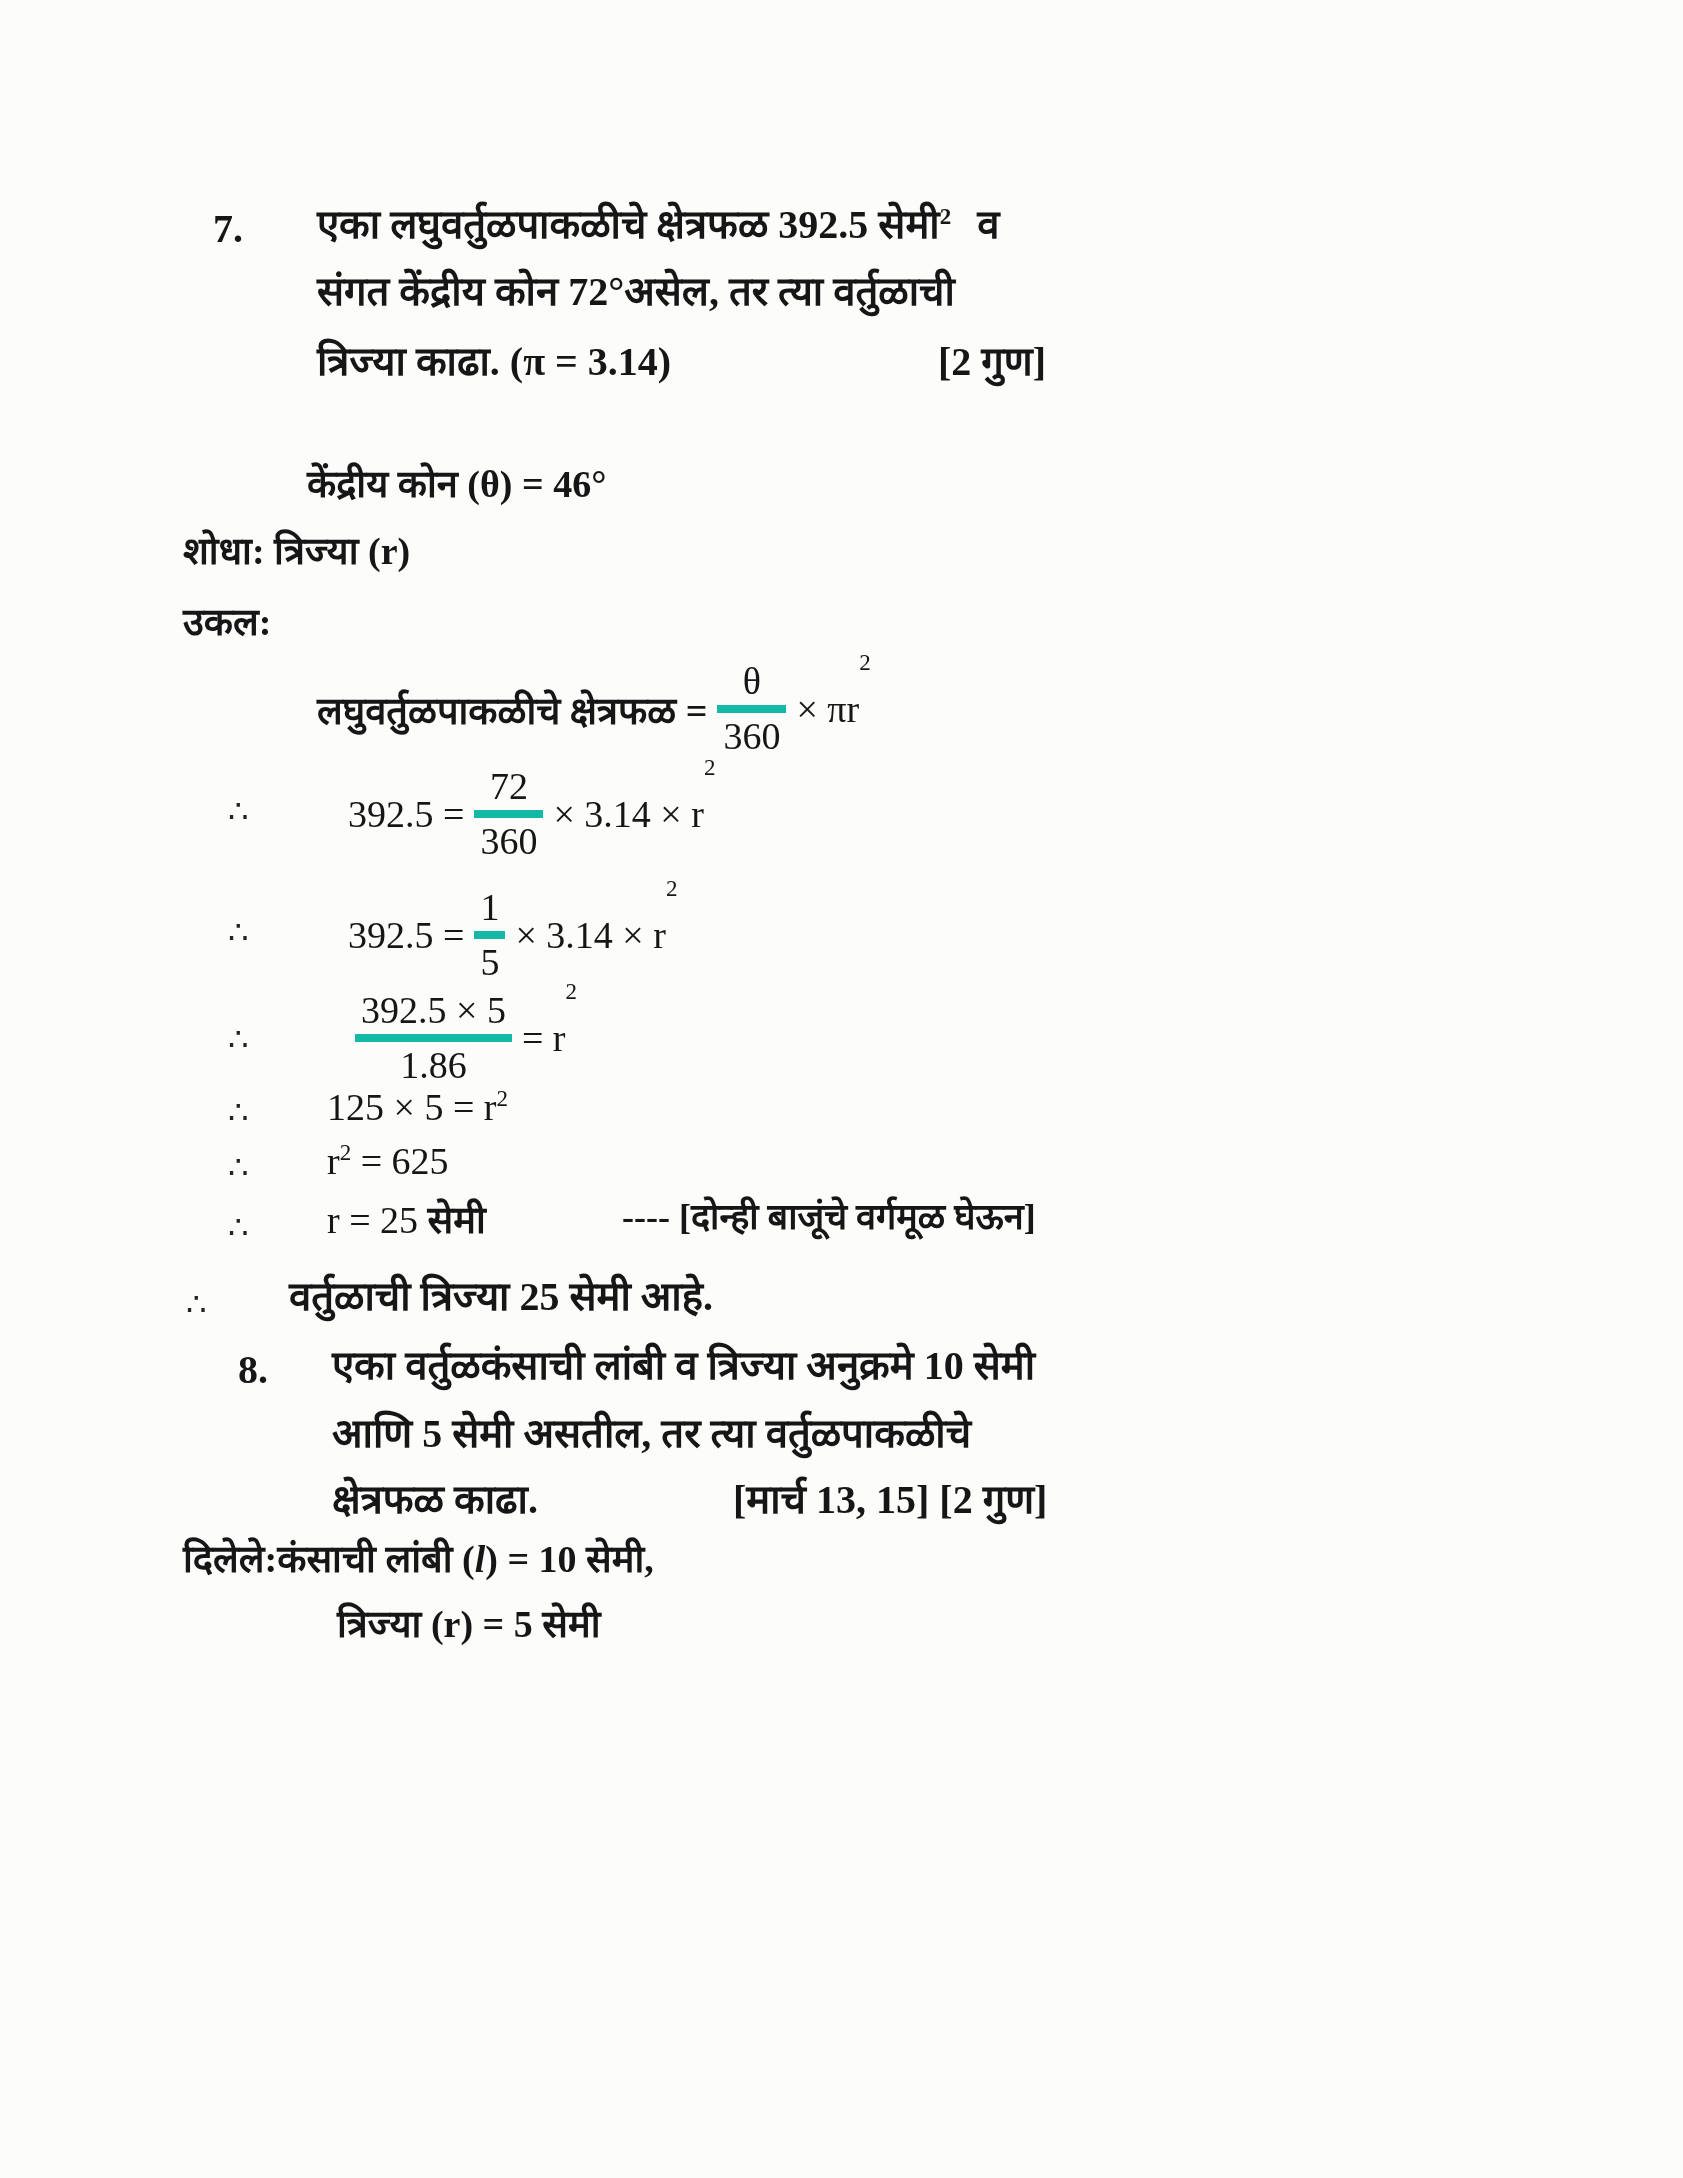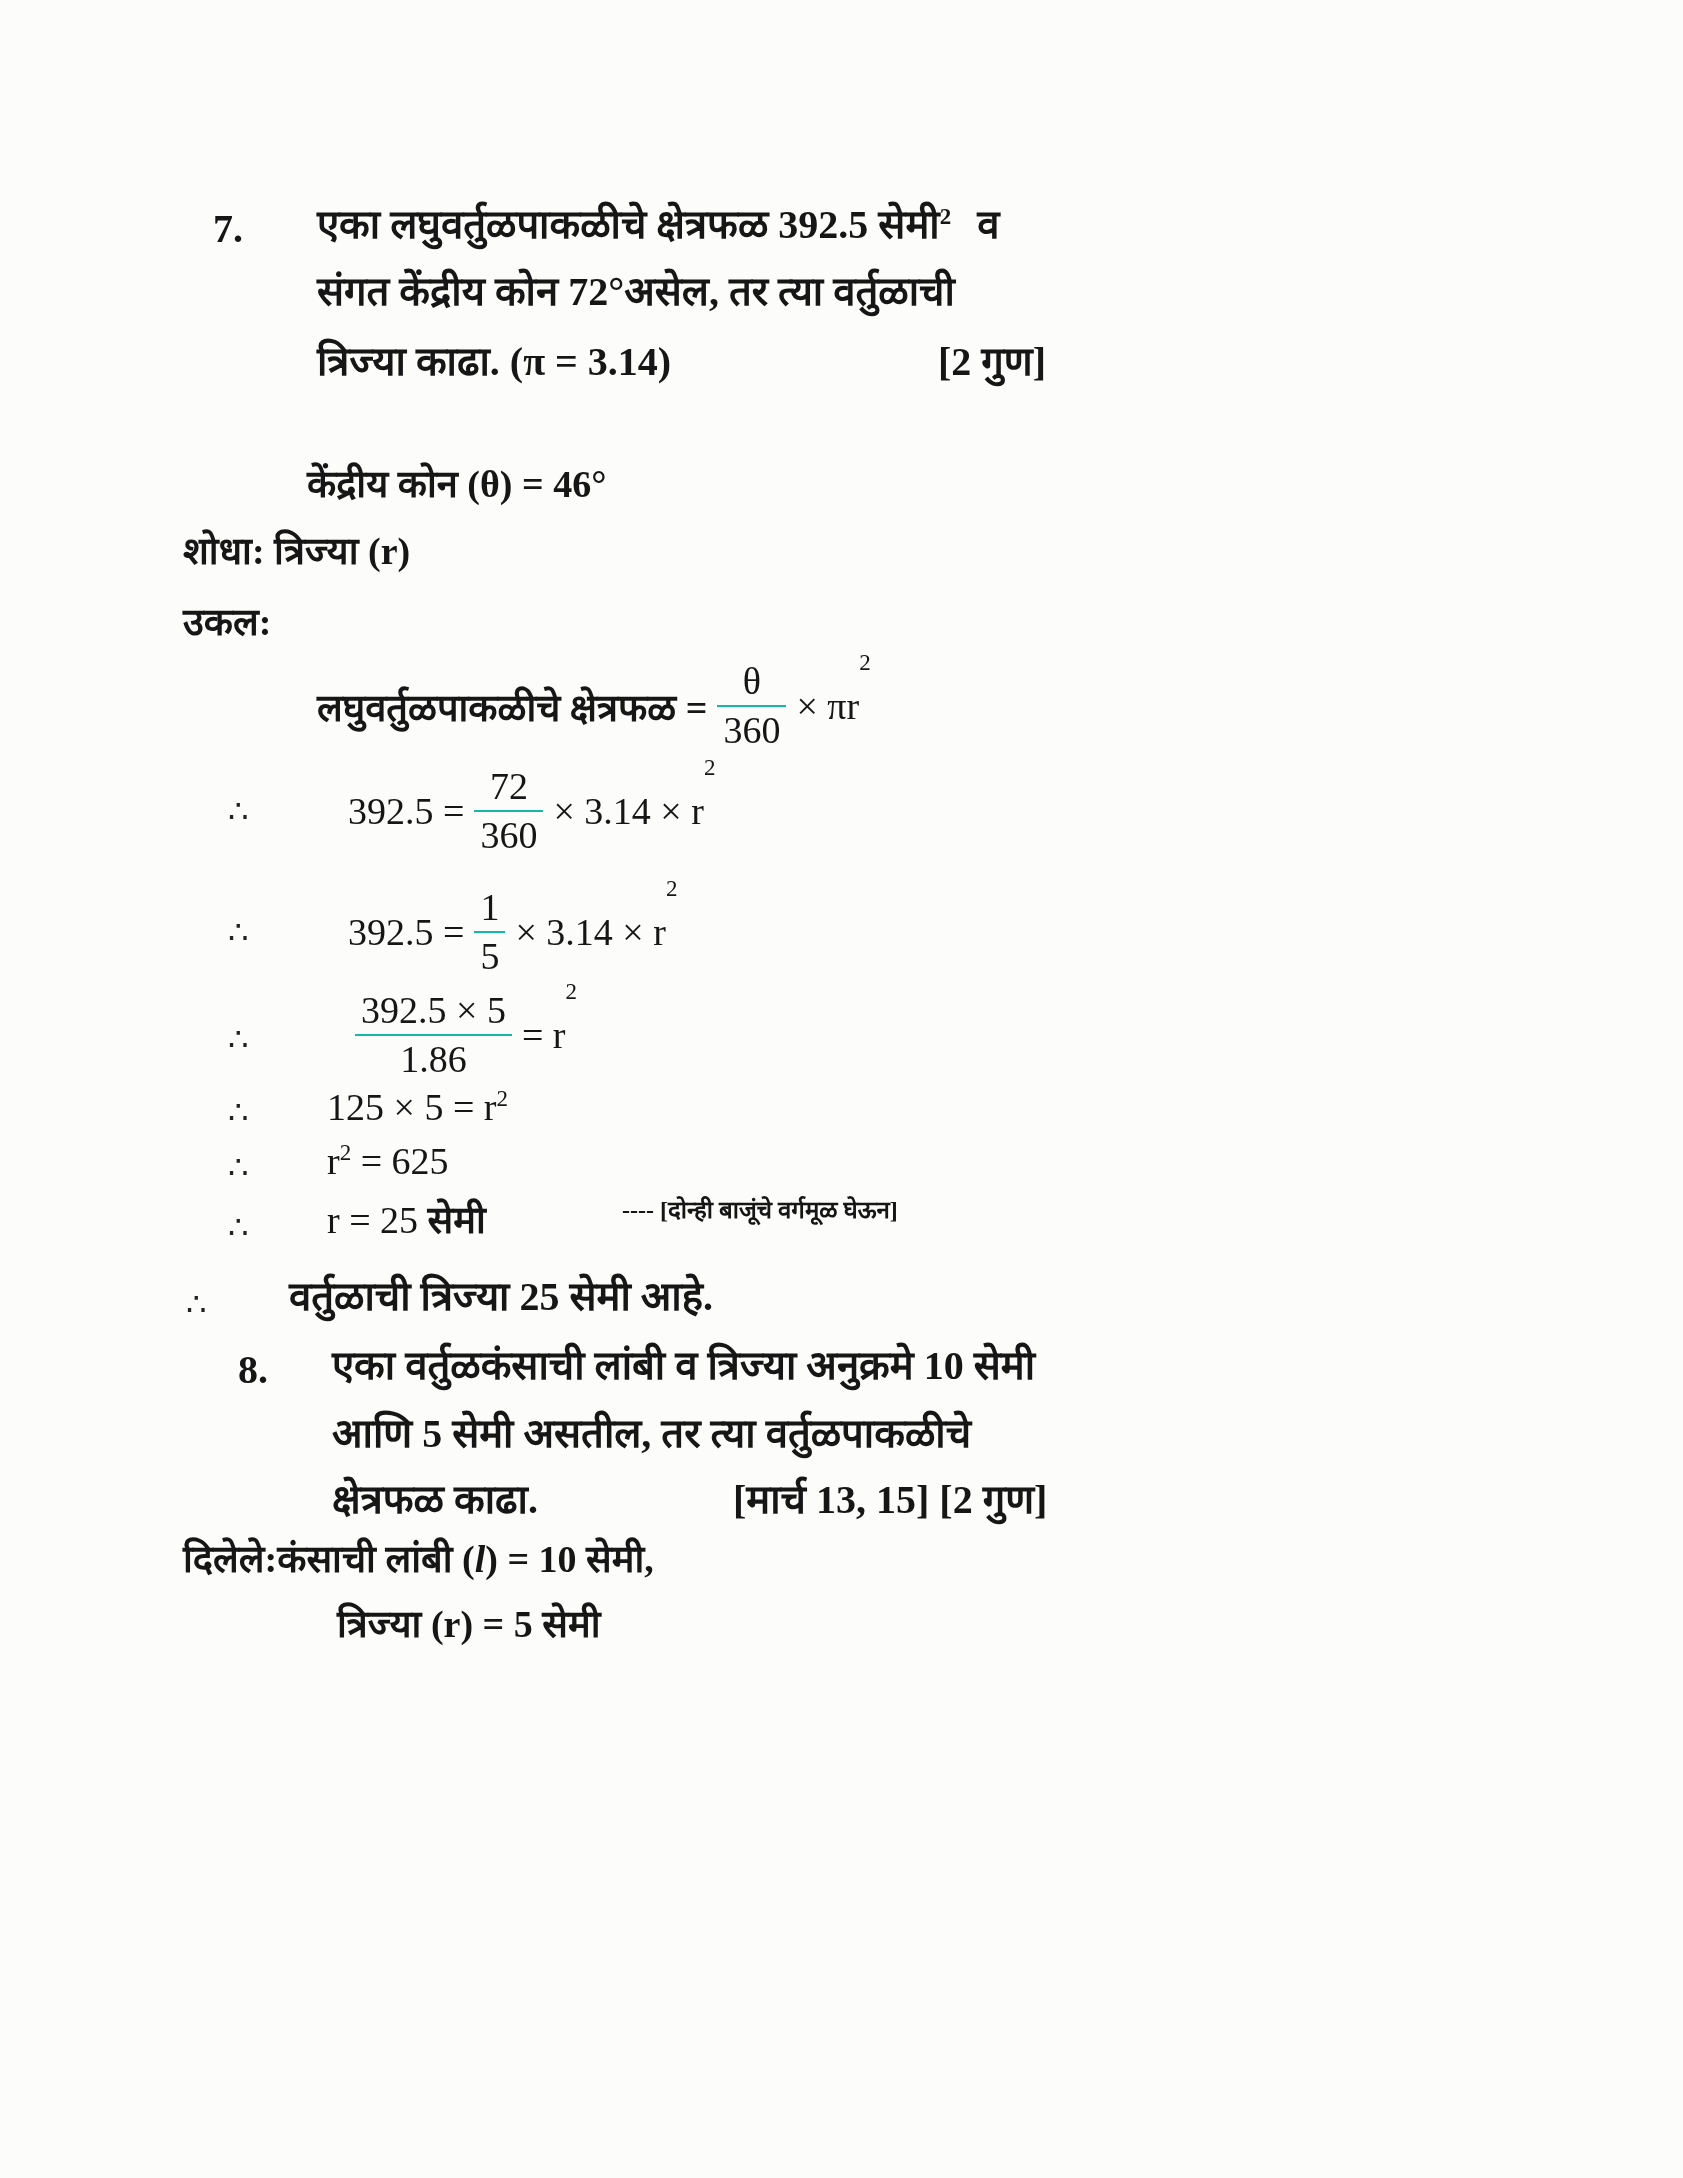--- a/index.html
+++ b/index.html
@@ -9,26 +9,26 @@
     background:#fcfcfa;
     font-family:"Liberation Serif","DejaVu Serif","DejaVu Sans",serif;
     color:#161616;
     overflow:hidden;
   }
   .line{position:absolute;white-space:nowrap;line-height:1.18;}
   .flexline{position:absolute;white-space:nowrap;display:flex;align-items:center;}
   .bold{font-weight:700;}
   .fs40{font-size:40px;}
   .fs38{font-size:38px;}
-  .fs36{font-size:24px;}
+  .fs36{font-size:36px;}
   sup.s{font-size:23px;vertical-align:super;line-height:0;}
   .flexline sup.s{align-self:flex-start;margin-top:2px;vertical-align:baseline;}
   .frac{display:inline-block;text-align:center;line-height:1.08;margin:0 10px;}
   .frac .num{display:block;padding:0 6px 3px;}
-  .frac .den{display:block;border-top:2px solid #14b8a6;padding:3px 6px 0;}
+  .frac .den{display:block;border-top:8px solid #14b8a6;padding:3px 6px 0;}
   .therefore{position:absolute;font-size:32px;color:#222;letter-spacing:2px;}
   .gapL{margin-left:26px;}
   .ital{font-style:italic;}
 </style>
 </head>
 <body>
 
 <div class="page">
 
   <div class="line fs40 bold" style="left:213px;top:205px">7.</div>

